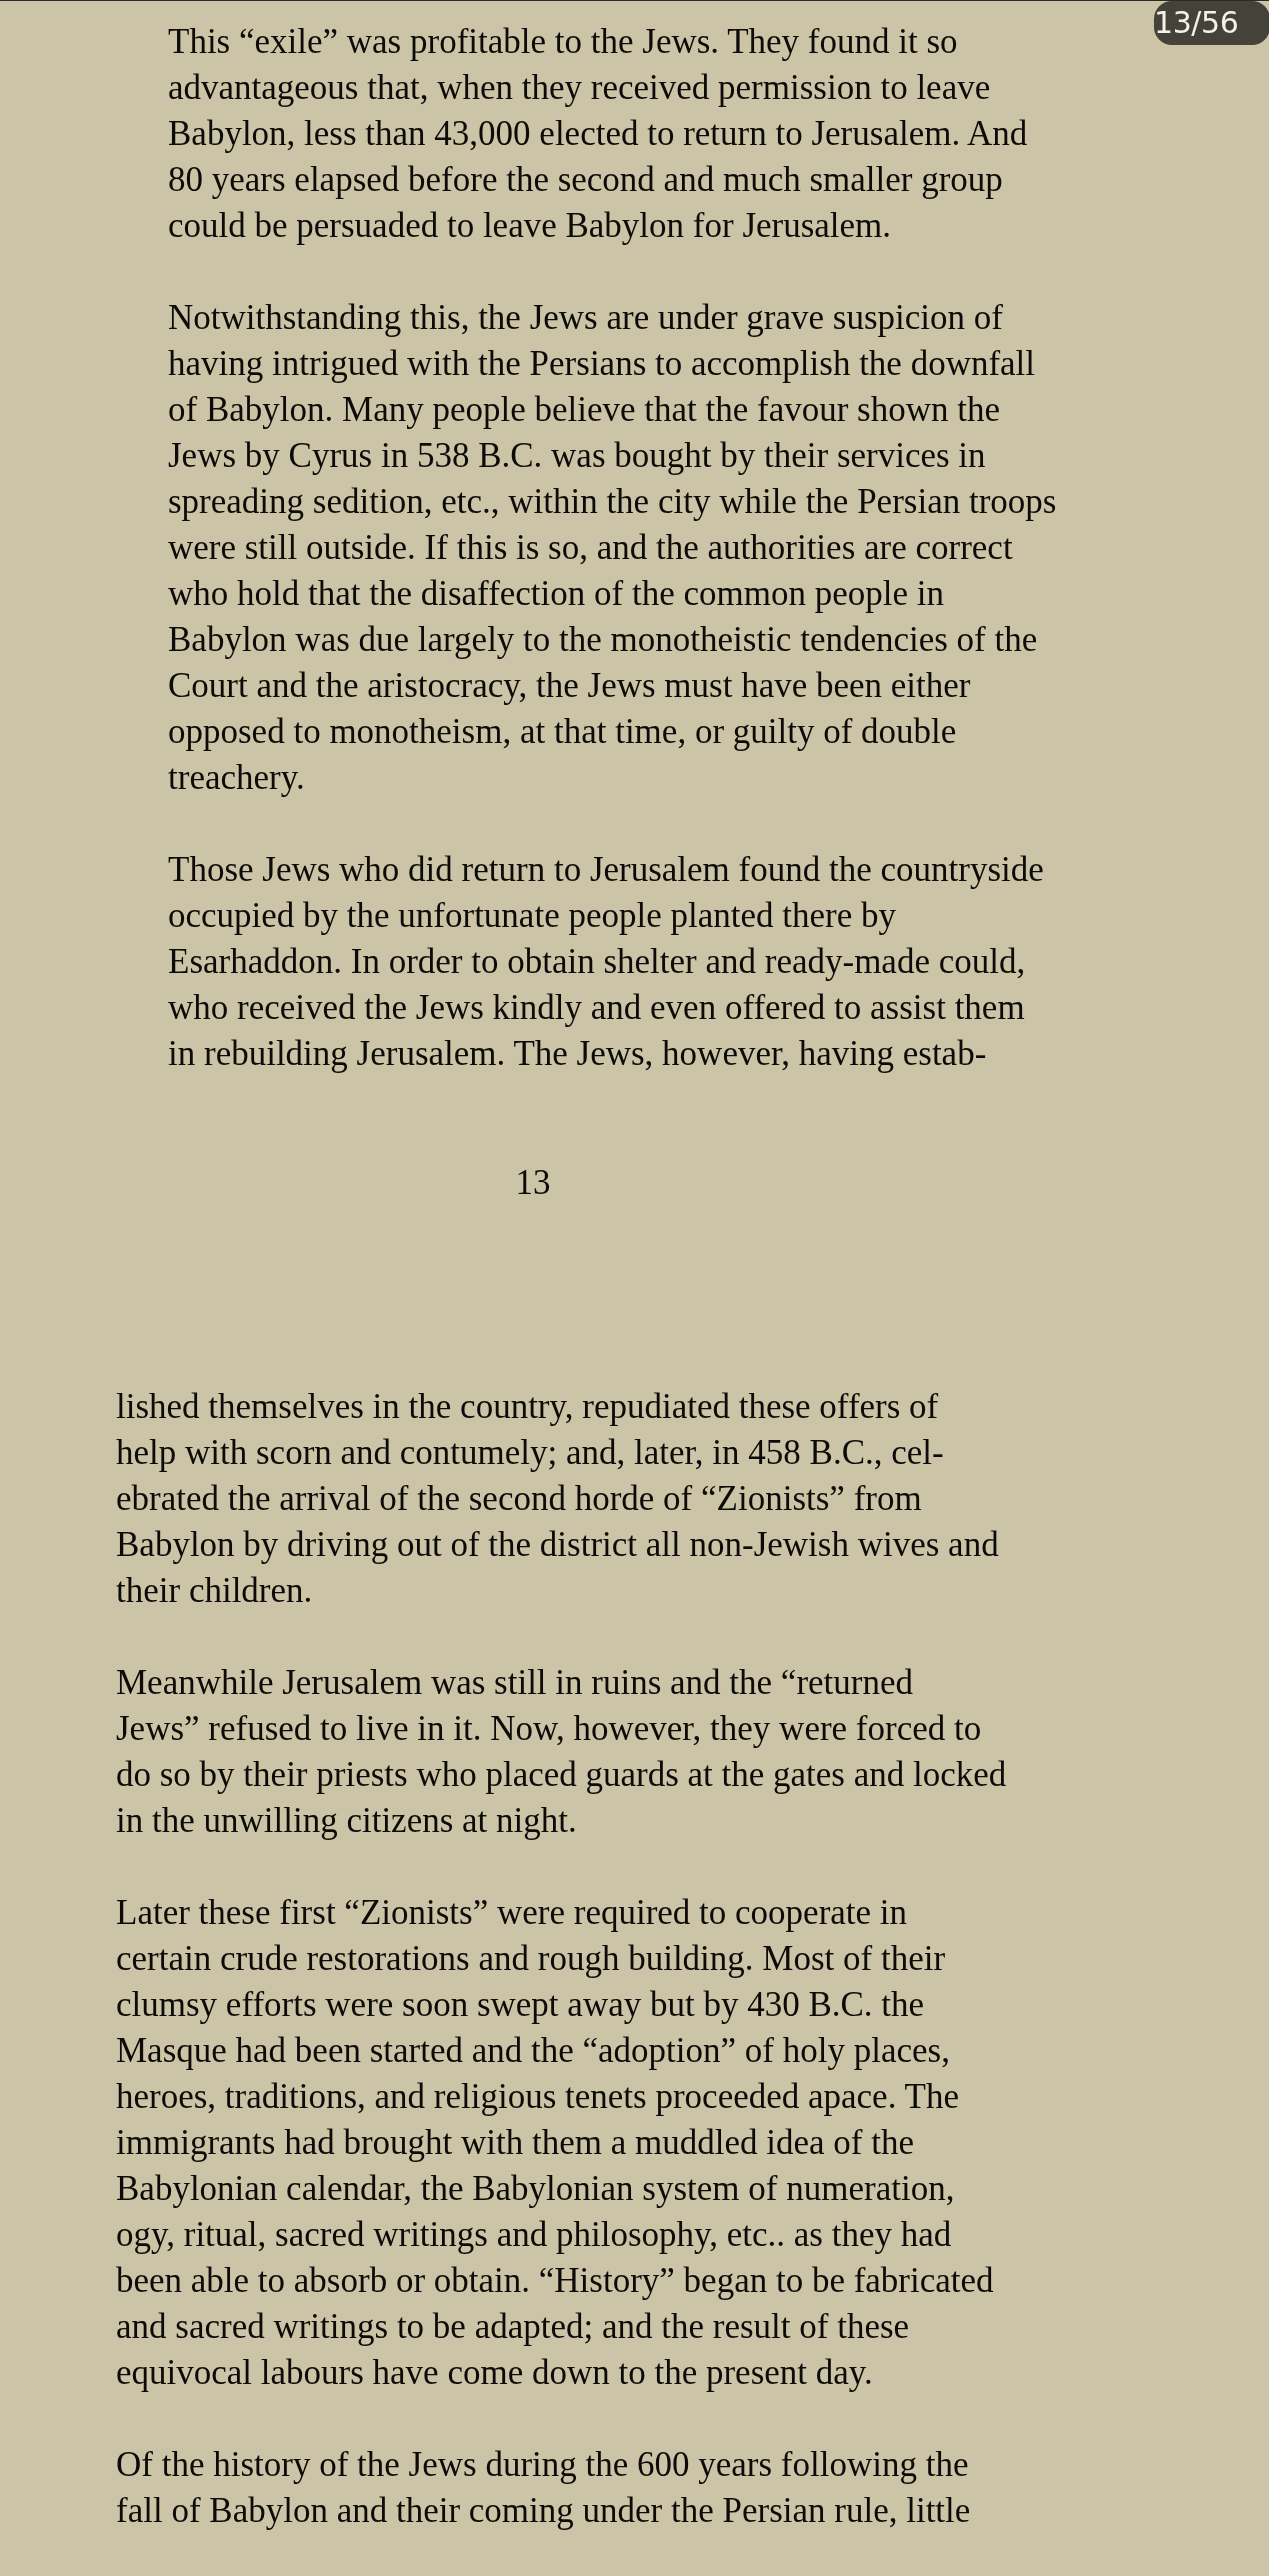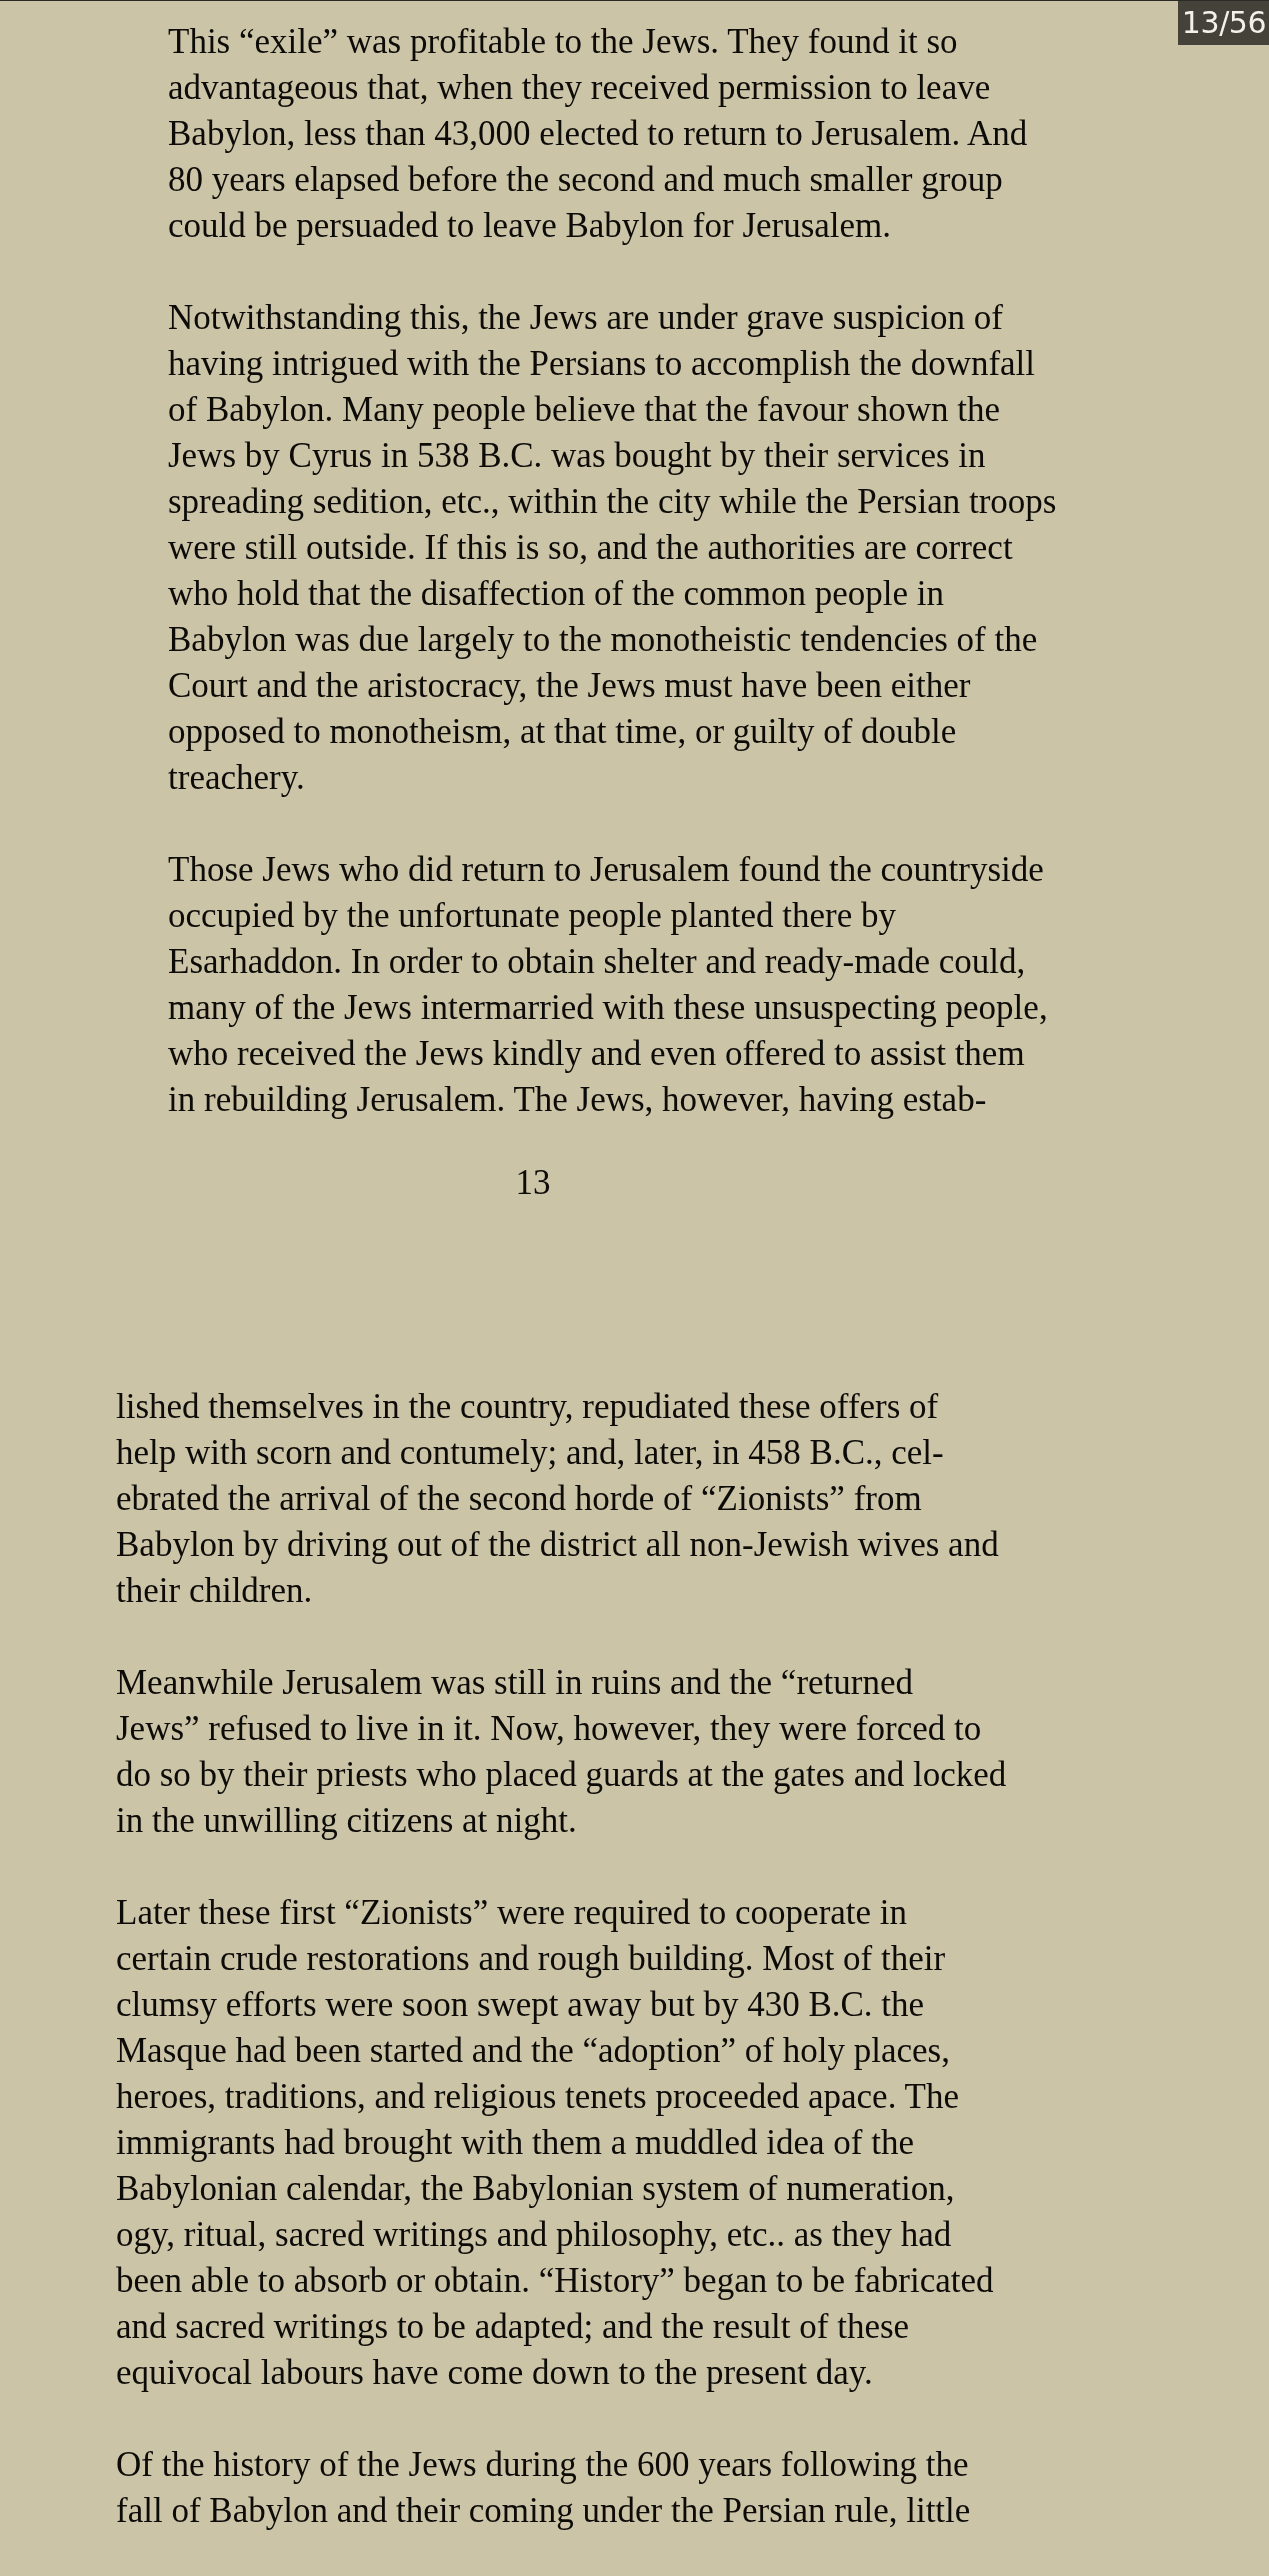--- a/index.html
+++ b/index.html
@@ -12,29 +12,29 @@
       height: 2576px;
       position: relative;
       overflow: hidden;
       border-top: 1.8px solid #2a2a26;
       box-sizing: border-box;
     }
     .page-badge {
       position: absolute;
       top: 0;
       right: 0;
-      width: 92px;
+      width: 116px;
       height: 44px;
       background: #45423a;
       color: #f4f1ea;
       font-family: "DejaVu Sans", sans-serif;
       font-size: 30px;
       line-height: 44px;
-      text-align: center;
       letter-spacing: -0.4px;
+      border-radius: 18px;
     }
     .text-block {
       position: absolute;
       font-family: "Liberation Serif", serif;
       font-size: 35px;
       line-height: 46px;
       color: #0d0b08;
     }
     .text-block .line {
       display: block;
@@ -77,21 +77,20 @@
     <span class="line">who hold that the disaffection of the common people in</span>
     <span class="line">Babylon was due largely to the monotheistic tendencies of the</span>
     <span class="line">Court and the aristocracy, the Jews must have been either</span>
     <span class="line">opposed to monotheism, at that time, or guilty of double</span>
     <span class="line">treachery.</span>
   </div>
   <div class="para">
     <span class="line">Those Jews who did return to Jerusalem found the countryside</span>
     <span class="line">occupied by the unfortunate people planted there by</span>
     <span class="line">Esarhaddon. In order to obtain shelter and ready-made could,</span>
-    <span class="line">many of the Jews intermarried with these unsuspecting people,</span>
     <span class="line">who received the Jews kindly and even offered to assist them</span>
     <span class="line">in rebuilding Jerusalem. The Jews, however, having estab-</span>
   </div>
 </div>
 
 <div class="page-number">13</div>
 
 <div class="text-block page2">
   <div class="para">
     <span class="line">lished themselves in the country, repudiated these offers of</span>

